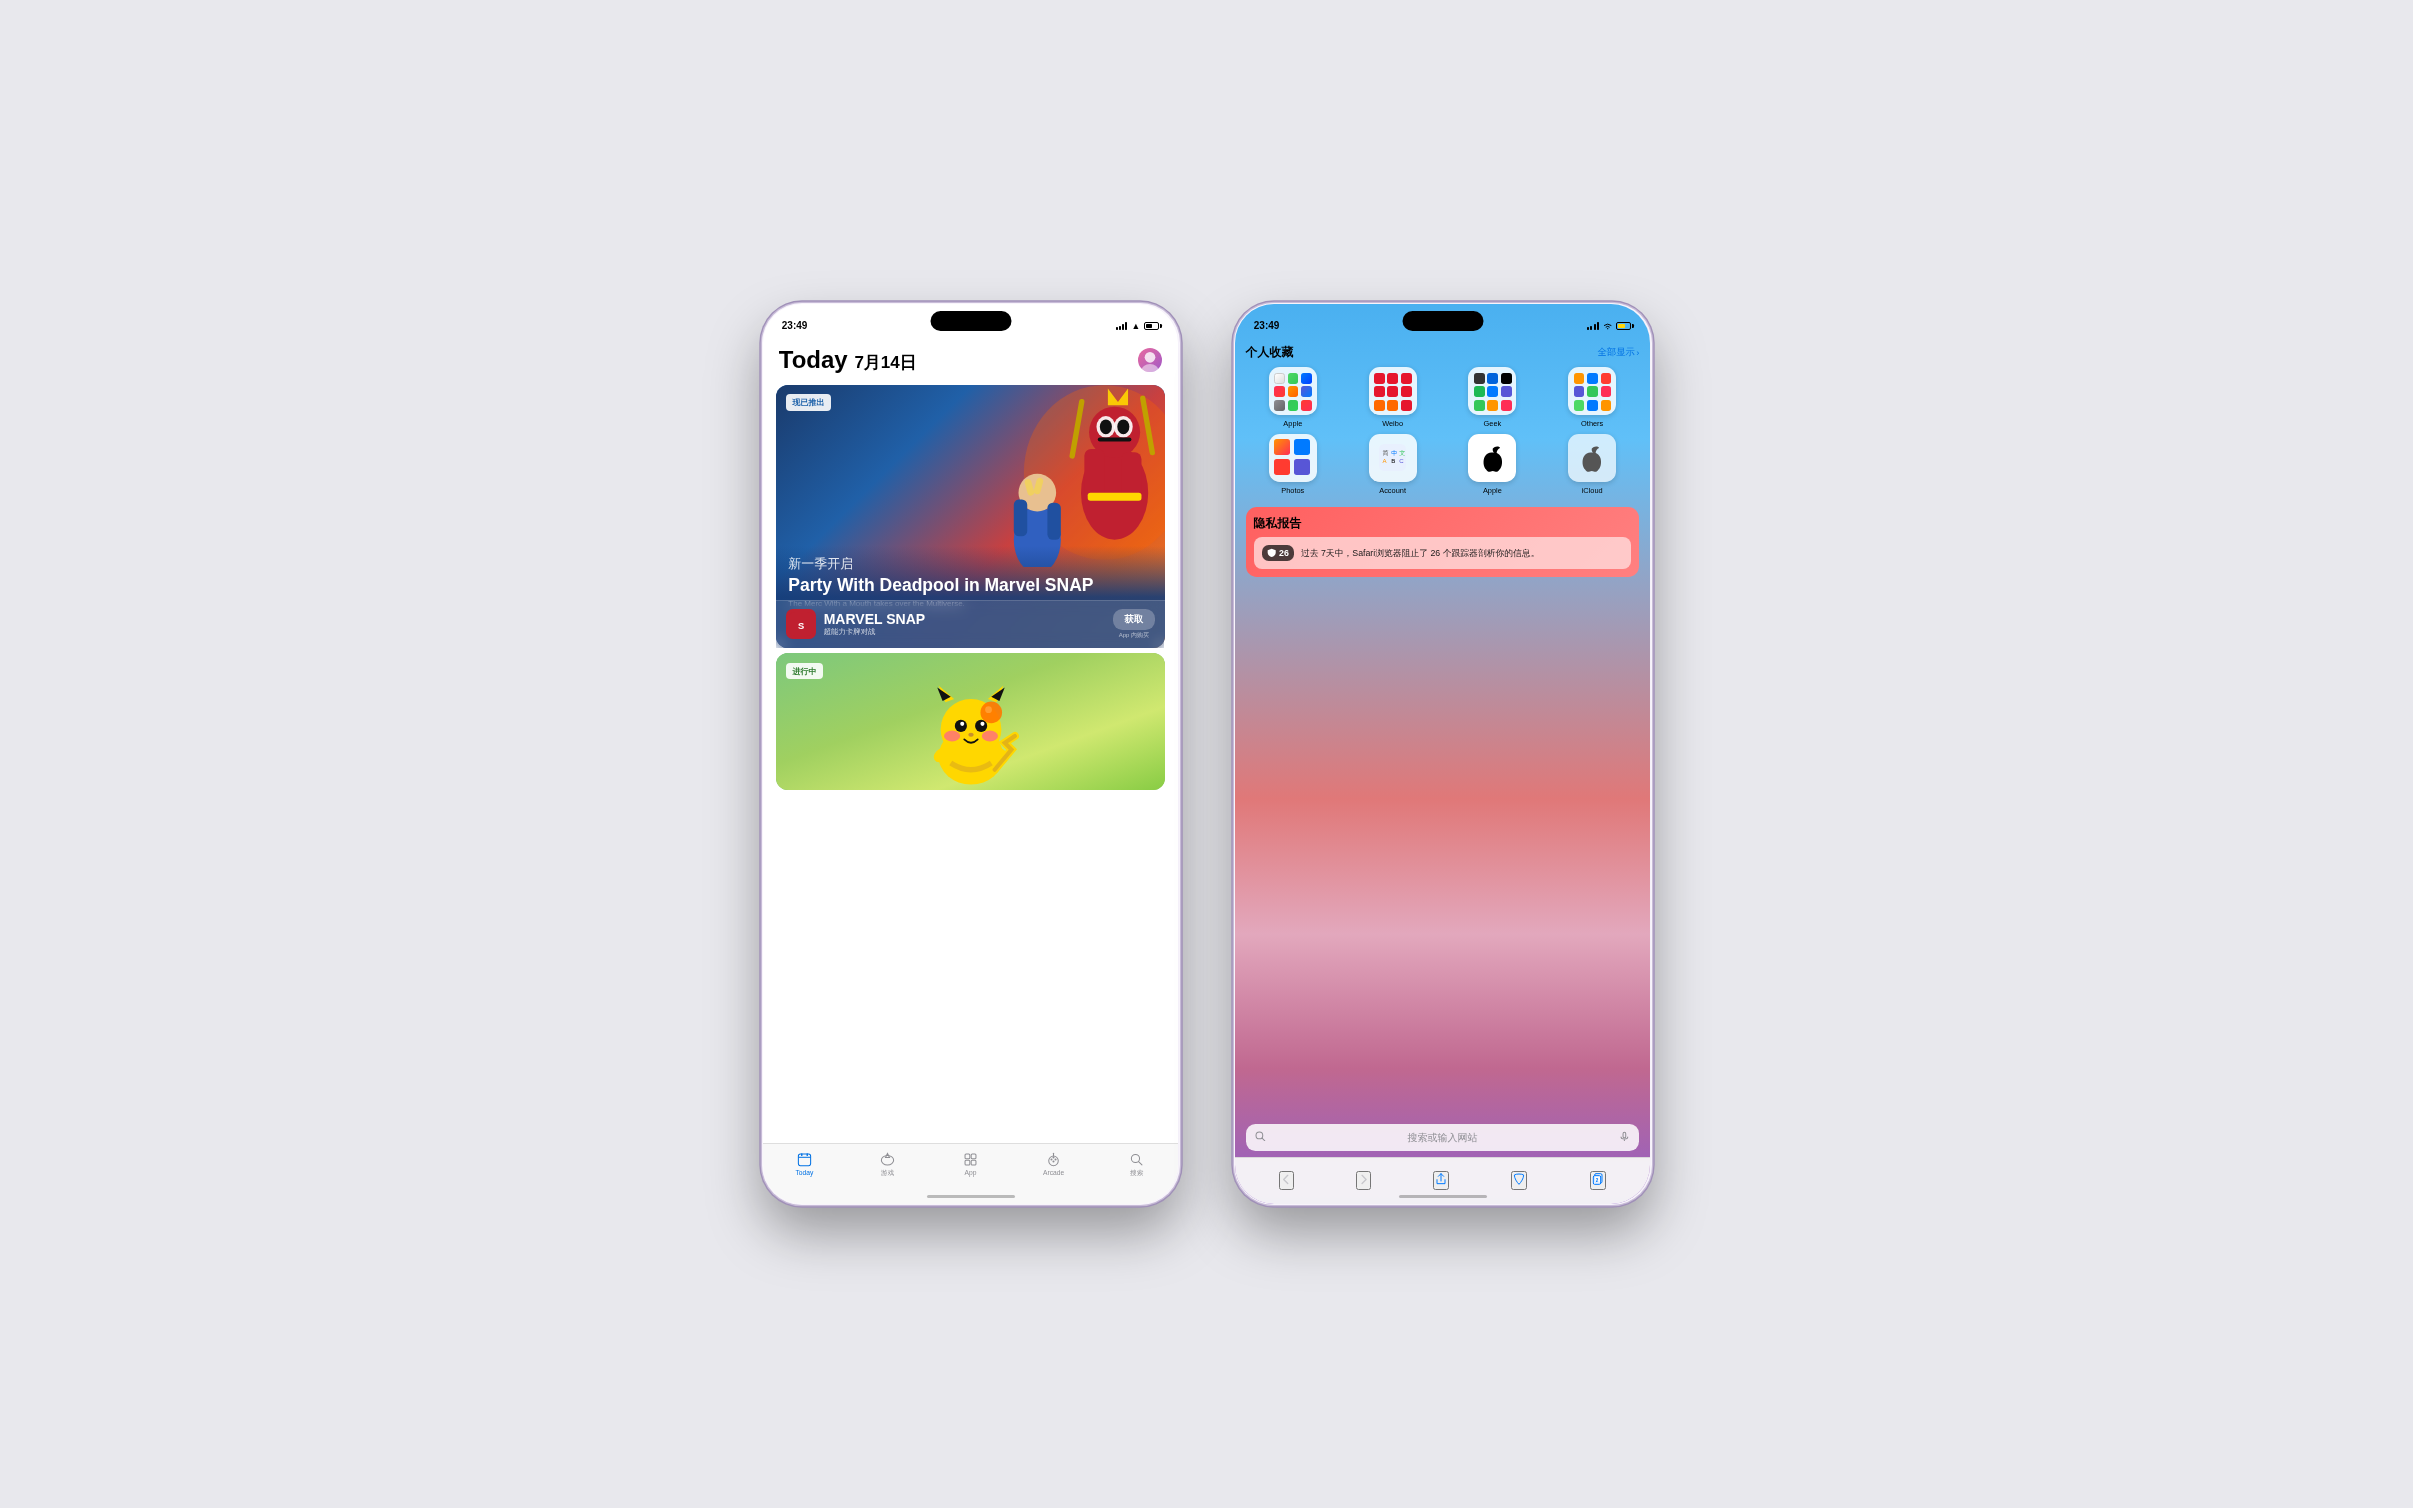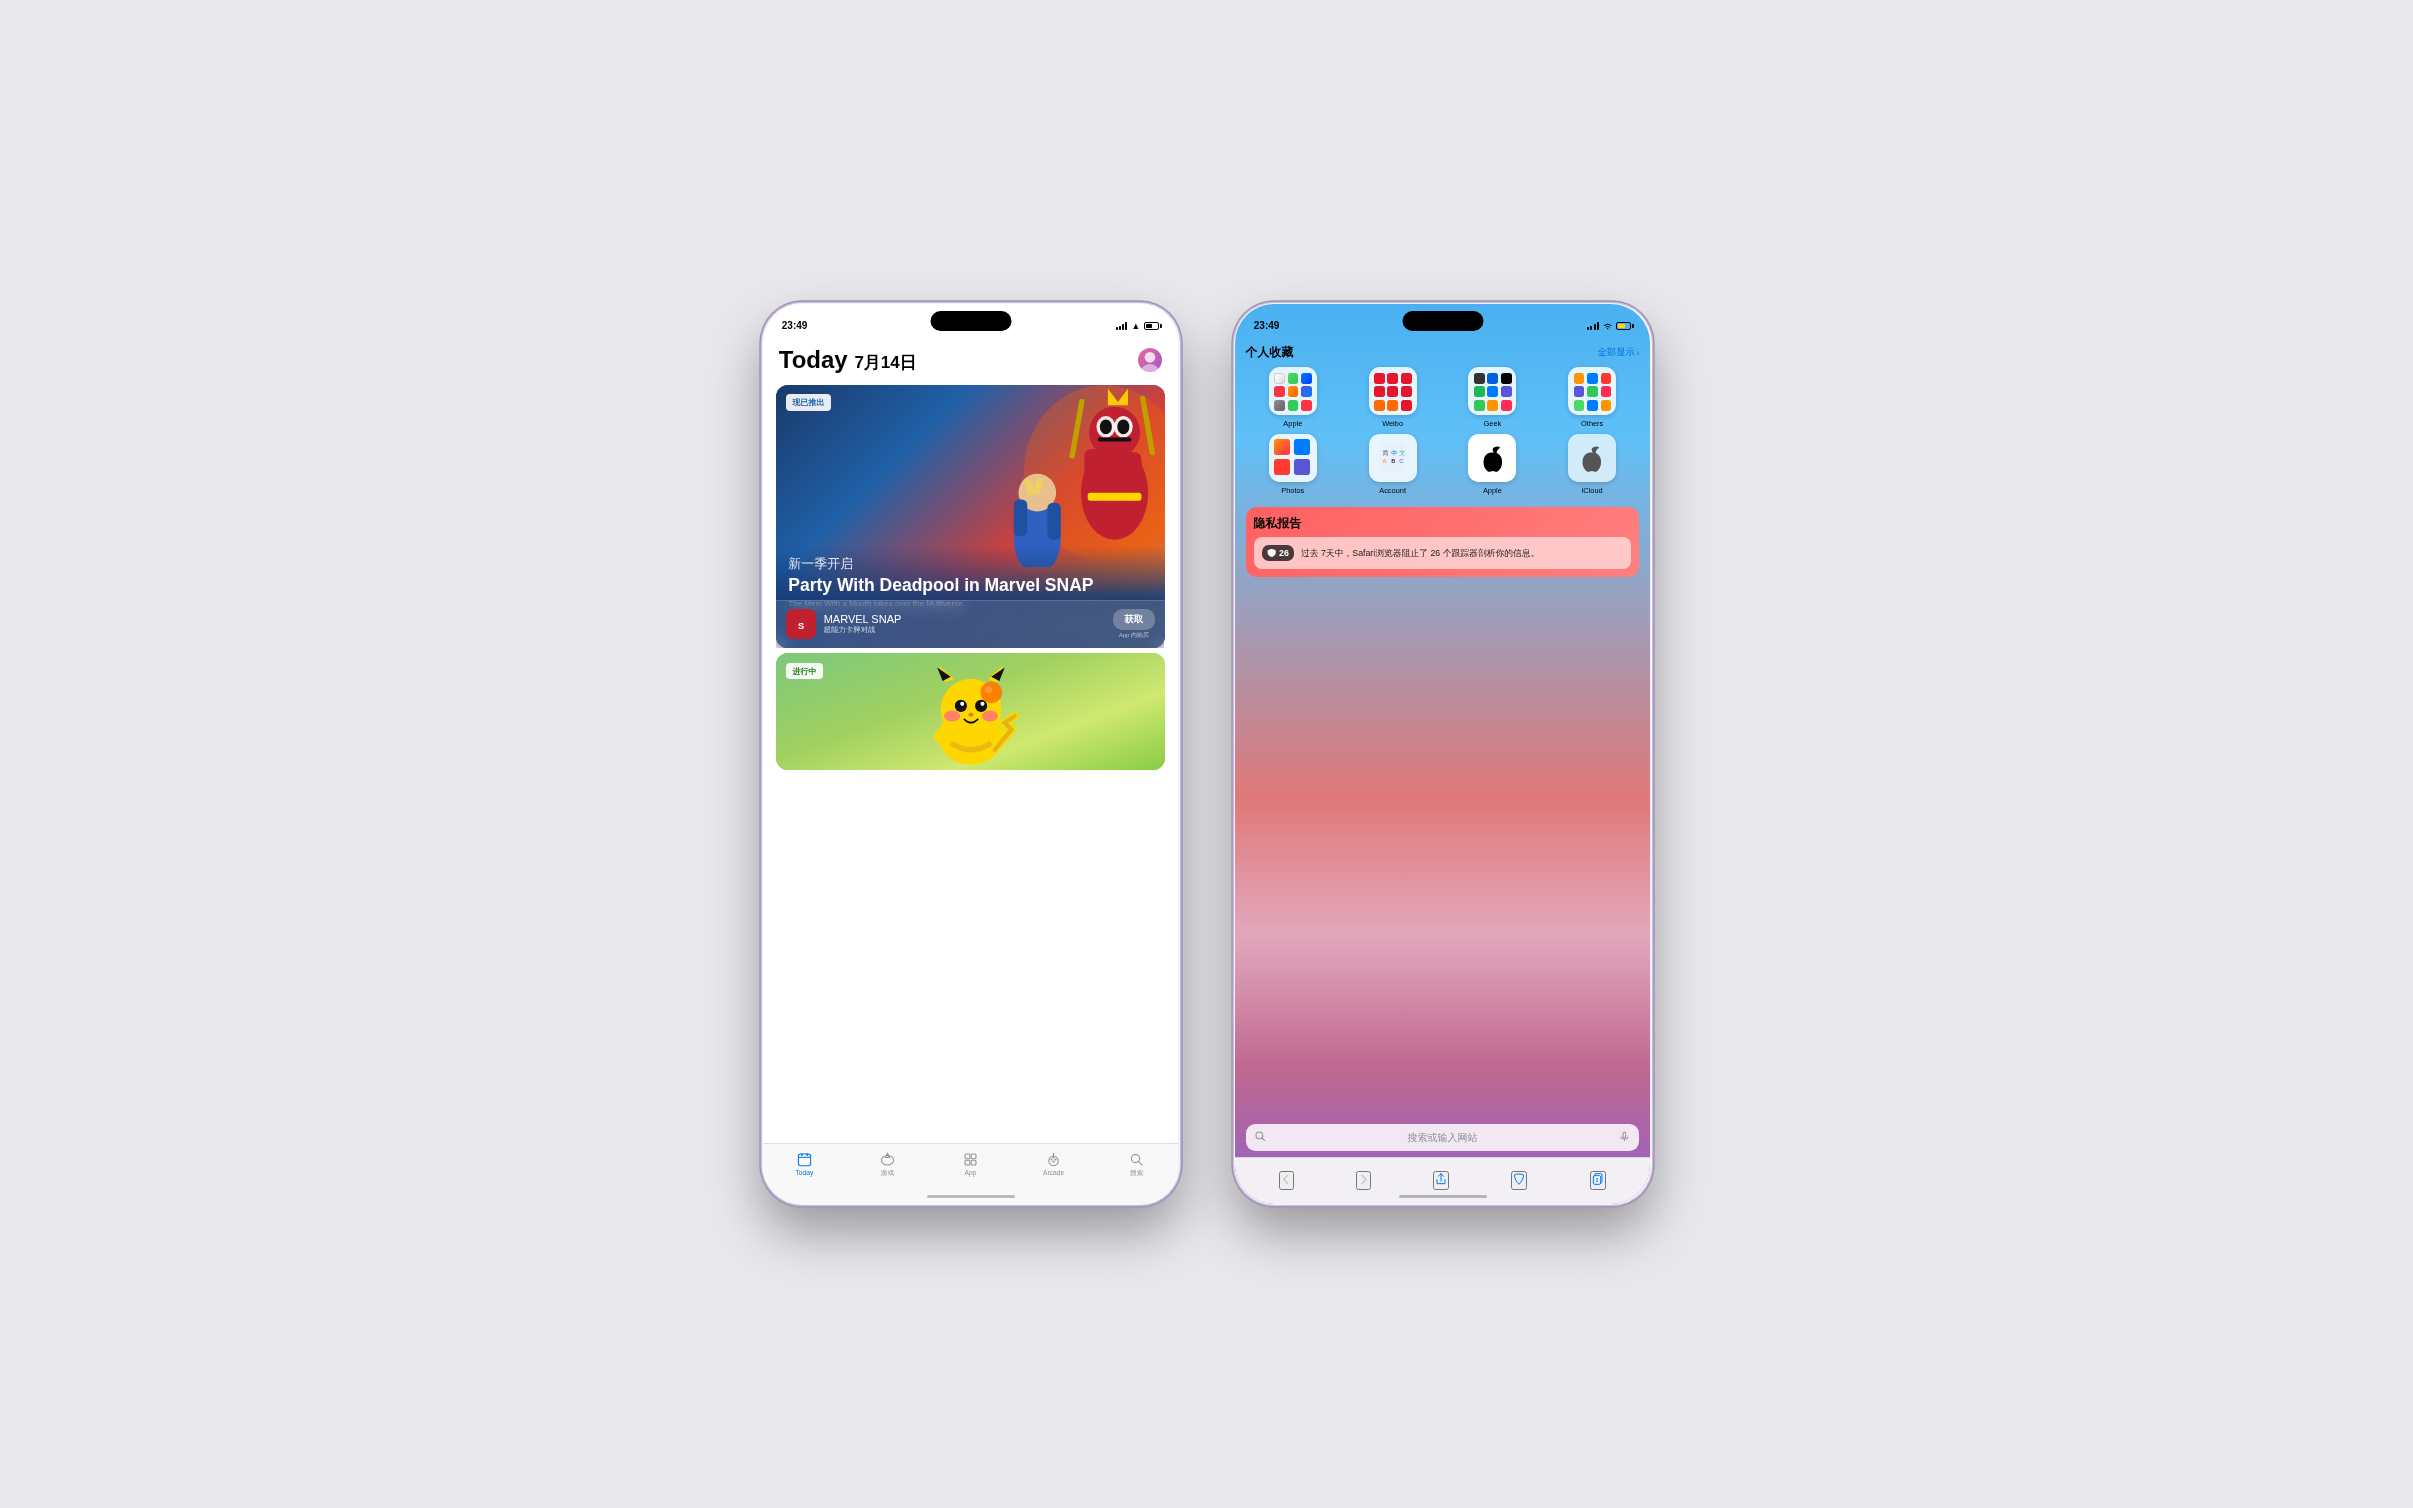--- a/index.html
+++ b/index.html
@@ -252,22 +252,22 @@
       background: #c02030;
       display: flex;
       align-items: center;
       justify-content: center;
       font-size: 13.5px;
       color: #fff;
       font-weight: 900;
     }
     .hero-app-info { flex: 1; }
     .hero-app-name {
-      font-size: 11px;
-      font-weight: 400;
+      font-size: 14px;
+      font-weight: 700;
       color: #fff;
     }
     .hero-app-tagline {
       font-size: 7.4px;
       color: rgba(255,255,255,0.75);
     }
     .get-btn {
       background: rgba(255,255,255,0.25);
       color: #fff;
       border: none;
@@ -283,21 +283,21 @@
       text-align: right;
       margin-top: 1.3px;
     }
     .get-btn-wrapper { display: flex; flex-direction: column; align-items: center; }
 
     
     .second-card {
       margin: 5.4px 13.5px;
       border-radius: 12px;
       overflow: hidden;
-      height: 117px;
+      height: 137px;
       position: relative;
       background: linear-gradient(135deg, #5cb85c, #90c060);
       padding-left: 36px;
     }
     .second-card-badge {
       position: absolute;
       top: 9.4px;
       left: 9.4px;
       background: rgba(255,255,255,0.9);
       color: #2d7a2d;

